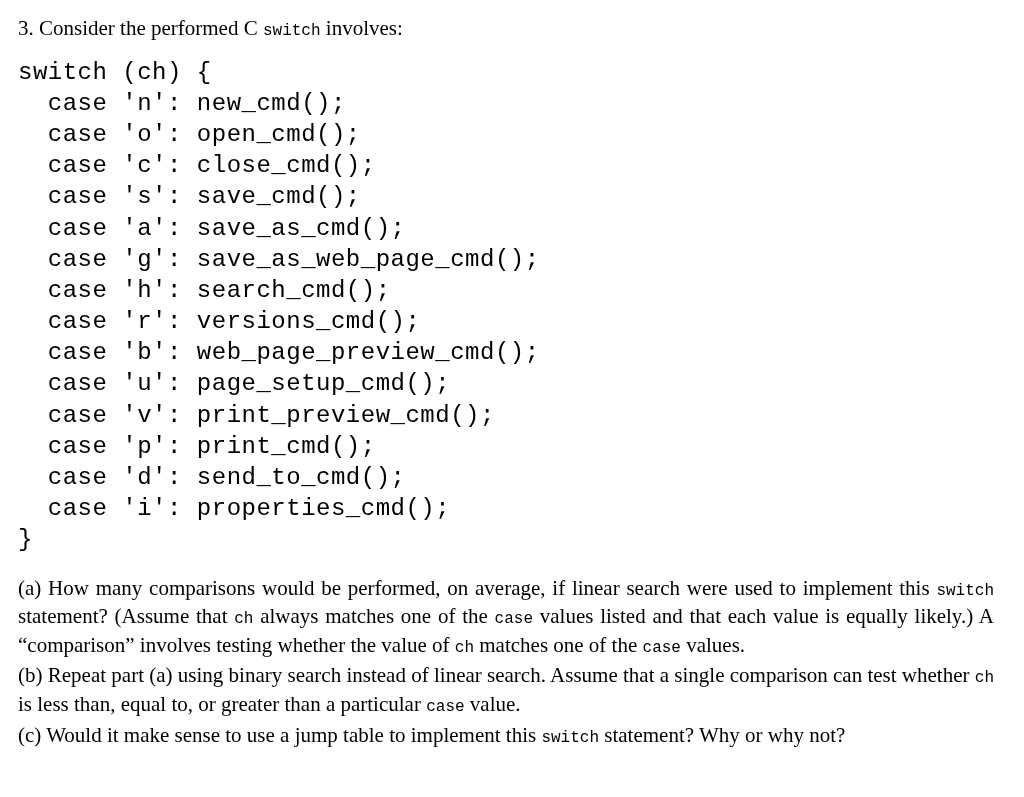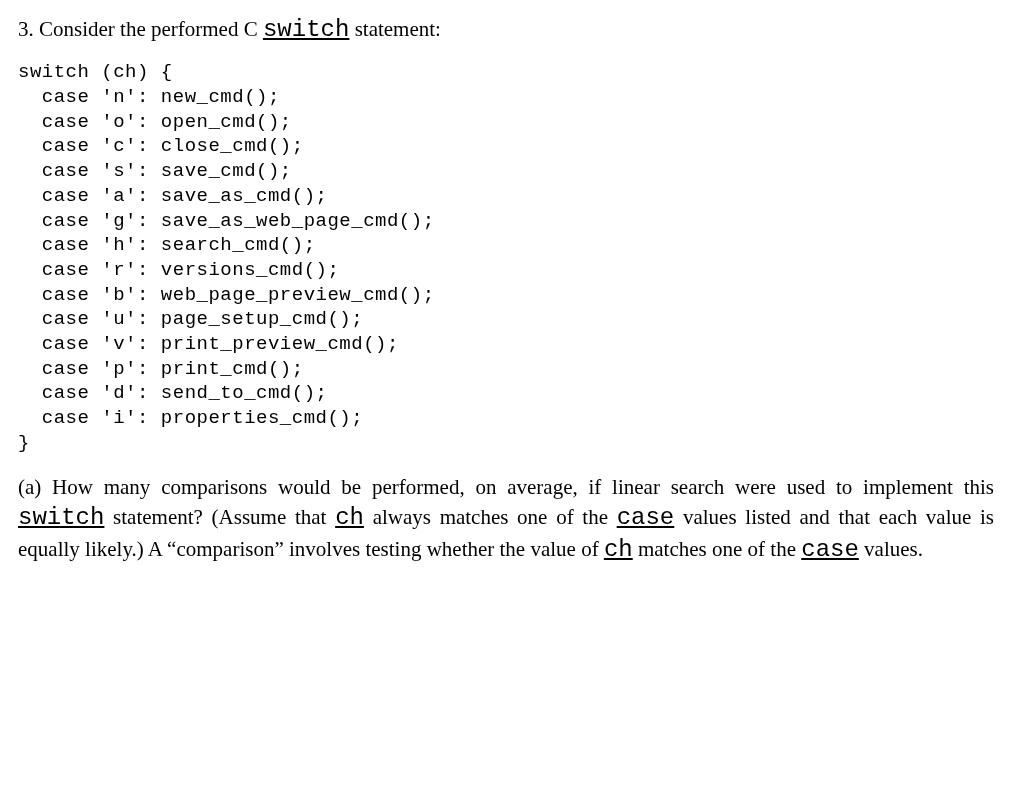--- a/index.html
+++ b/index.html
@@ -8,44 +8,43 @@
       line-height: 1.35;
       color: #000;
       background: #fff;
       margin: 0;
       padding: 14px 18px;
       width: 1024px;
       box-sizing: border-box;
     }
     .mono {
       font-family: 'Courier New', Courier, monospace;
-      font-size: 24px;
-      text-decoration: underline;
+      font-size: 16px;
     }
     .intro {
       margin-bottom: 14px;
     }
     .code-block {
       font-family: 'Courier New', Courier, monospace;
-      font-size: 19px;
+      font-size: 24px;
       white-space: pre;
       line-height: 1.3;
       margin-bottom: 18px;
       letter-spacing: 0.5px;
     }
     .questions p {
       margin: 0 12px 2px 0;
       text-align: justify;
     }
   </style>
 </head>
 <body>
 
 <div class="intro">
-  <span>3.</span><span> Consider the performed C </span><span class="mono">switch</span><span> statement:</span>
+  <span>3.</span><span> Consider the performed C </span><span class="mono">switch</span><span> involves:</span>
 </div>
 
 <div class="code-block"><span>switch (ch) {</span>
 <span id="case-lines">  case 'n': new_cmd();
   case 'o': open_cmd();
   case 'c': close_cmd();
   case 's': save_cmd();
   case 'a': save_as_cmd();
   case 'g': save_as_web_page_cmd();
   case 'h': search_cmd();
@@ -55,13 +54,19 @@
   case 'v': print_preview_cmd();
   case 'p': print_cmd();
   case 'd': send_to_cmd();
   case 'i': properties_cmd();
 </span><span>}</span></div>
 
 <div class="questions">
   <p>
     <span>(a) How many comparisons would be performed, on average, if linear search were used to implement this </span><span class="mono">switch</span><span> statement? (Assume that </span><span class="mono">ch</span><span> always matches one of the </span><span class="mono">case</span><span> values listed and that each value is equally likely.) A “comparison” involves testing whether the value of </span><span class="mono">ch</span><span> matches one of the </span><span class="mono">case</span><span> values.</span>
   </p>
+  <p>
+    <span>(b) Repeat part (a) using binary search instead of linear search. Assume that a single comparison can test whether </span><span class="mono">ch</span><span> is less than, equal to, or greater than a particular </span><span class="mono">case</span><span> value.</span>
+  </p>
+  <p>
+    <span>(c) Would it make sense to use a jump table to implement this </span><span class="mono">switch</span><span> statement? Why or why not?</span>
+  </p>
 </div>
 
 </body></html>

